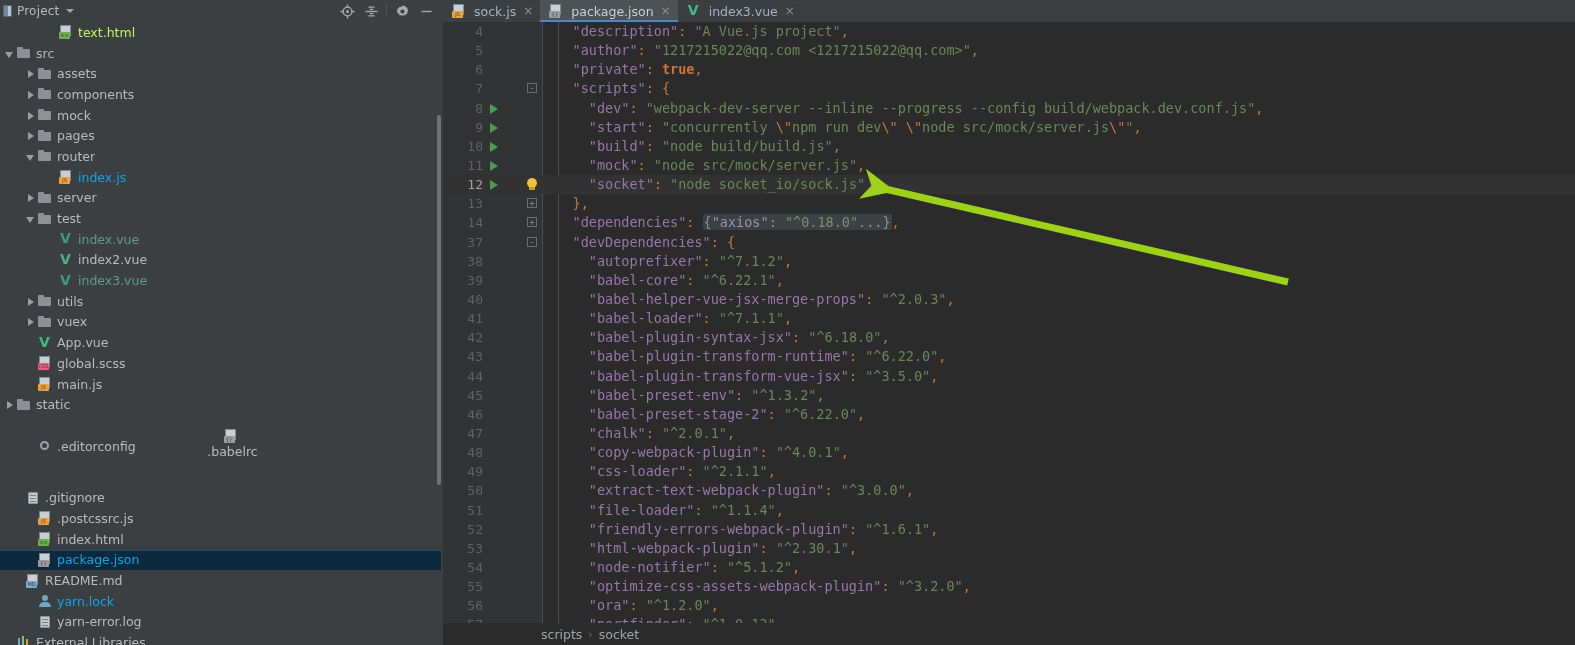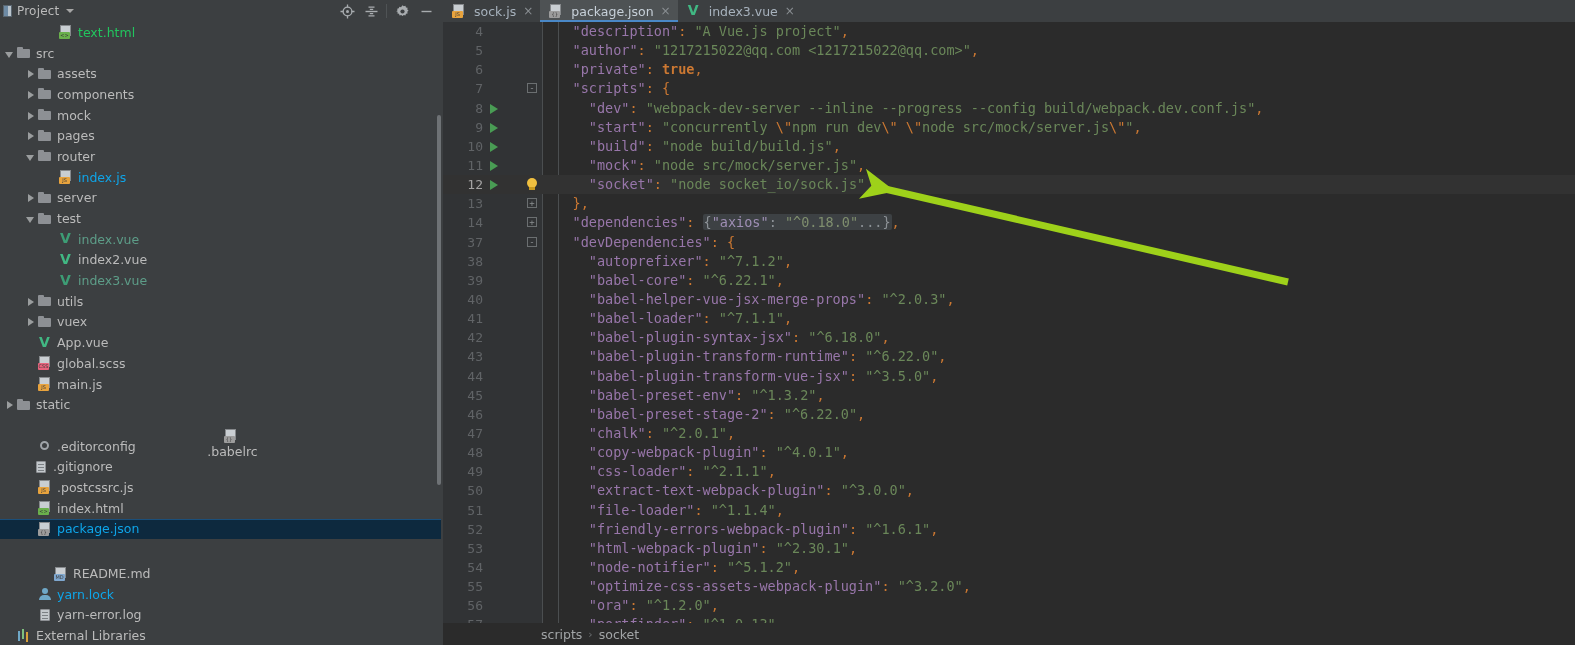--- a/index.html
+++ b/index.html
@@ -110,21 +110,21 @@
   }
   .arw.down::before {
     content: "";
     position: absolute; left: 2px; top: 5px;
     border-left: 4px solid transparent;
     border-right: 4px solid transparent;
     border-top: 6px solid #9a9d9e;
   }
   .ico { width: 16px; height: 16px; flex: none; margin-right: 4px; position: relative; }
   .lbl { font-size: 12.5px; color: #a9b7c6; }
-  .lbl.red { color: #22c55e; text-align: right; }
+  .lbl.red { color: #bef264; text-align: right; }
   .lbl.teal { color: #5d9d88; }
   .lbl.bluish { color: #0ea5e9; }
   .lbl.white { color: #bbbbbb; }
 
   
   .ico.folder::before {
     content:"";
     position:absolute; left:1px; top:4px;
     width:13px; height:9px;
     background:#8d9094;
@@ -564,21 +564,21 @@
             <span class="sheet"></span>
             <span class="tag json">{}</span>
           </span>
           <span class="lbl white">.babelrc</span>
         </div>
         <div class="row" style="padding-left: 24px;">
           <span class="arw"></span>
           <span class="ico gear2"></span>
           <span class="lbl white">.editorconfig</span>
         </div>
-        <div class="row" style="padding-left: 20px;">
+        <div class="row" style="padding-left: 12px; margin-top: 31px;">
           <span class="arw"></span>
           <span class="ico page"></span>
           <span class="lbl white">.gitignore</span>
         </div>
         <div class="row" style="padding-left: 24px;">
           <span class="arw"></span>
           <span class="ico code">
             <span class="sheet"></span>
             <span class="tag js">JS</span>
           </span>
@@ -593,21 +593,21 @@
           <span class="lbl white">index.html</span>
         </div>
         <div class="row sel" style="padding-left: 24px;">
           <span class="arw"></span>
           <span class="ico code">
             <span class="sheet"></span>
             <span class="tag json">{}</span>
           </span>
           <span class="lbl bluish">package.json</span>
         </div>
-        <div class="row" style="padding-left: 40px; margin-top: 24px;">
+        <div class="row" style="padding-left: 12px;">
           <span class="arw"></span>
           <span class="ico code">
             <span class="sheet"></span>
             <span class="tag md">MD</span>
           </span>
           <span class="lbl white">README.md</span>
         </div>
         <div class="row" style="padding-left: 24px;">
           <span class="arw"></span>
           <span class="ico person"></span>

